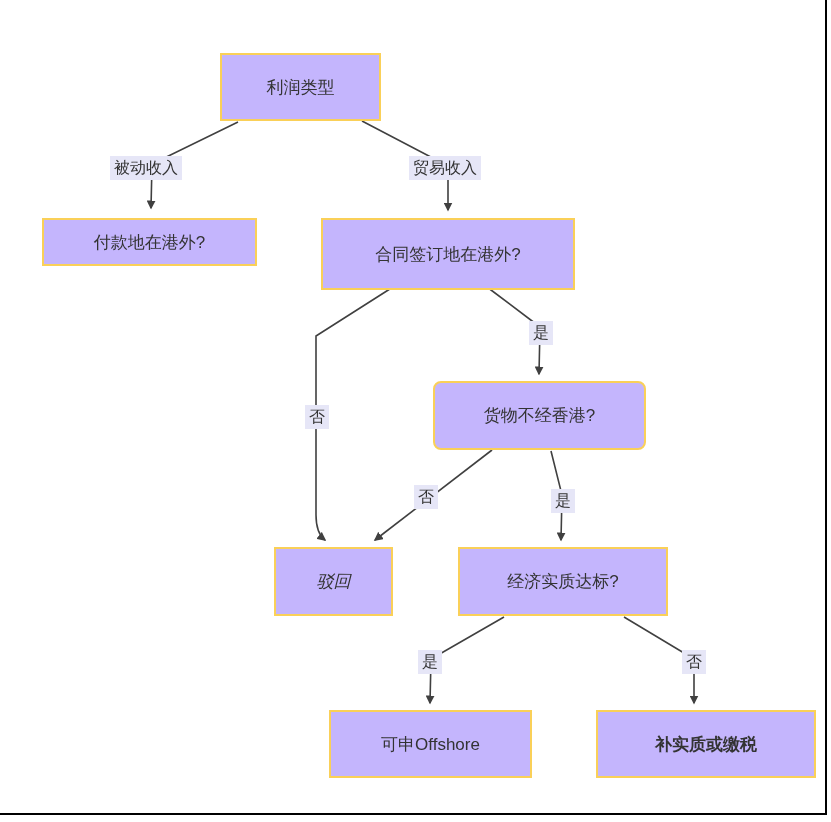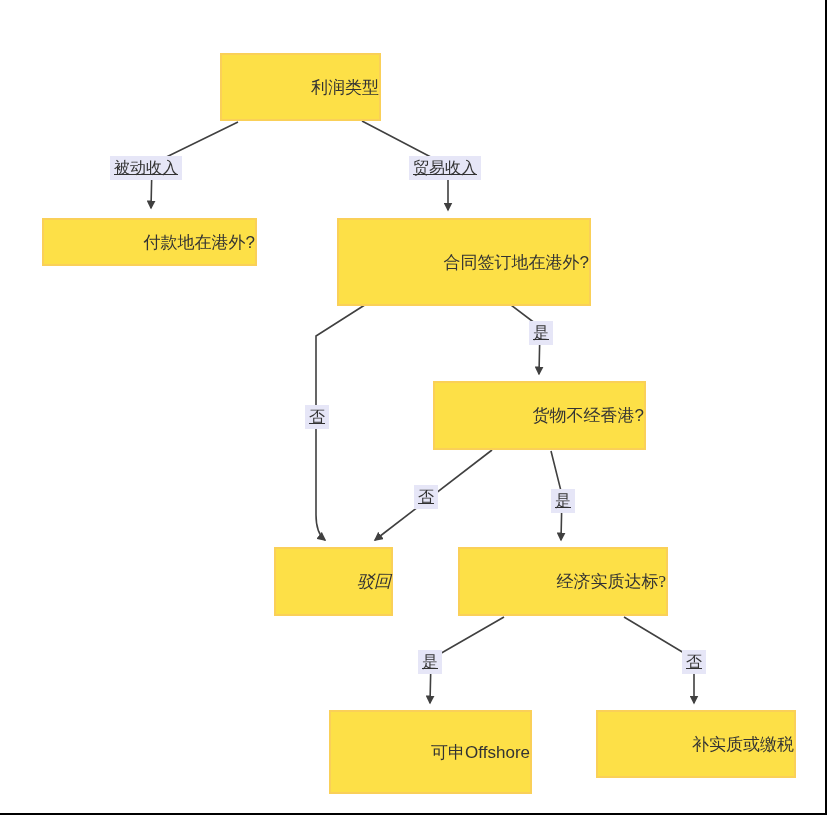--- a/index.html
+++ b/index.html
@@ -14,37 +14,36 @@
     position:absolute;left:0;top:0;
     width:825px;height:813px;
     border-right:2px solid #000000;
     border-bottom:2px solid #000000;
     pointer-events:none;
   }
   .edges-svg{position:absolute;left:0;top:0;}
   .node{
     position:absolute;
     box-sizing:border-box;
-    background:#fde047;
+    background:#c4b5fd;
     border:2px solid #fad058;
-    display:flex;align-items:center;justify-content:flex-end;
+    display:flex;align-items:center;justify-content:center;
     color:#333333;
     font-size:17px;
     text-align:center;
   }
   .edge-label{
     position:absolute;
     transform:translate(-50%,-50%);
     background:#e6e6f7;
     color:#333333;
     font-size:16px;
     padding:2px 4px;
     white-space:nowrap;
     line-height:1.25;
-    text-decoration:underline;
   }
 </style>
 </head>
 <body>
 
 <div class="canvas">
 
   <svg class="edges-svg" width="831" height="822" viewBox="0 0 831 822">
     <defs>
       <marker id="arrow" markerWidth="9" markerHeight="9" refX="7.5" refY="4.5" orient="auto" markerUnits="userSpaceOnUse">
@@ -64,41 +63,41 @@
   </svg>
 
   <div class="node" style="left:220px;top:53px;width:161px;height:68px;">
     <span>利润类型</span>
   </div>
 
   <div class="node" style="left:42px;top:218px;width:215px;height:48px;">
     <span>付款地在港外?</span>
   </div>
 
-  <div class="node" style="left:321px;top:218px;width:254px;height:88px;margin-left:16px;">
+  <div class="node" style="left:321px;top:218px;width:254px;height:72px;">
     <span>合同签订地在港外?</span>
   </div>
 
-  <div class="node" style="left:433px;top:381px;width:213px;height:69px;">
+  <div class="node" style="left:433px;top:381px;width:213px;height:69px;border-radius:8px;">
     <span>货物不经香港?</span>
   </div>
 
   <div class="node" style="left:274px;top:547px;width:119px;height:69px;font-style:italic;">
     <span>驳回</span>
   </div>
 
-  <div class="node" style="left:458px;top:547px;width:210px;height:69px;font-family:Liberation Serif, serif;">
+  <div class="node" style="left:458px;top:547px;width:210px;height:69px;">
     <span>经济实质达标?</span>
   </div>
 
-  <div class="node" style="left:329px;top:710px;width:203px;height:84px;">
+  <div class="node" style="left:329px;top:710px;width:203px;height:68px;">
     <span>可申Offshore</span>
   </div>
 
-  <div class="node" style="left:596px;top:710px;width:200px;height:68px;">
+  <div class="node" style="left:596px;top:710px;width:220px;height:68px;font-weight:bold;">
     <span>补实质或缴税</span>
   </div>
 
   <div class="edge-label" style="left:146px;top:168px;">被动收入</div>
   <div class="edge-label" style="left:445px;top:168px;">贸易收入</div>
   <div class="edge-label" style="left:541px;top:333px;">是</div>
   <div class="edge-label" style="left:317px;top:417px;">否</div>
   <div class="edge-label" style="left:426px;top:497px;">否</div>
   <div class="edge-label" style="left:563px;top:501px;">是</div>
   <div class="edge-label" style="left:430px;top:662px;">是</div>

